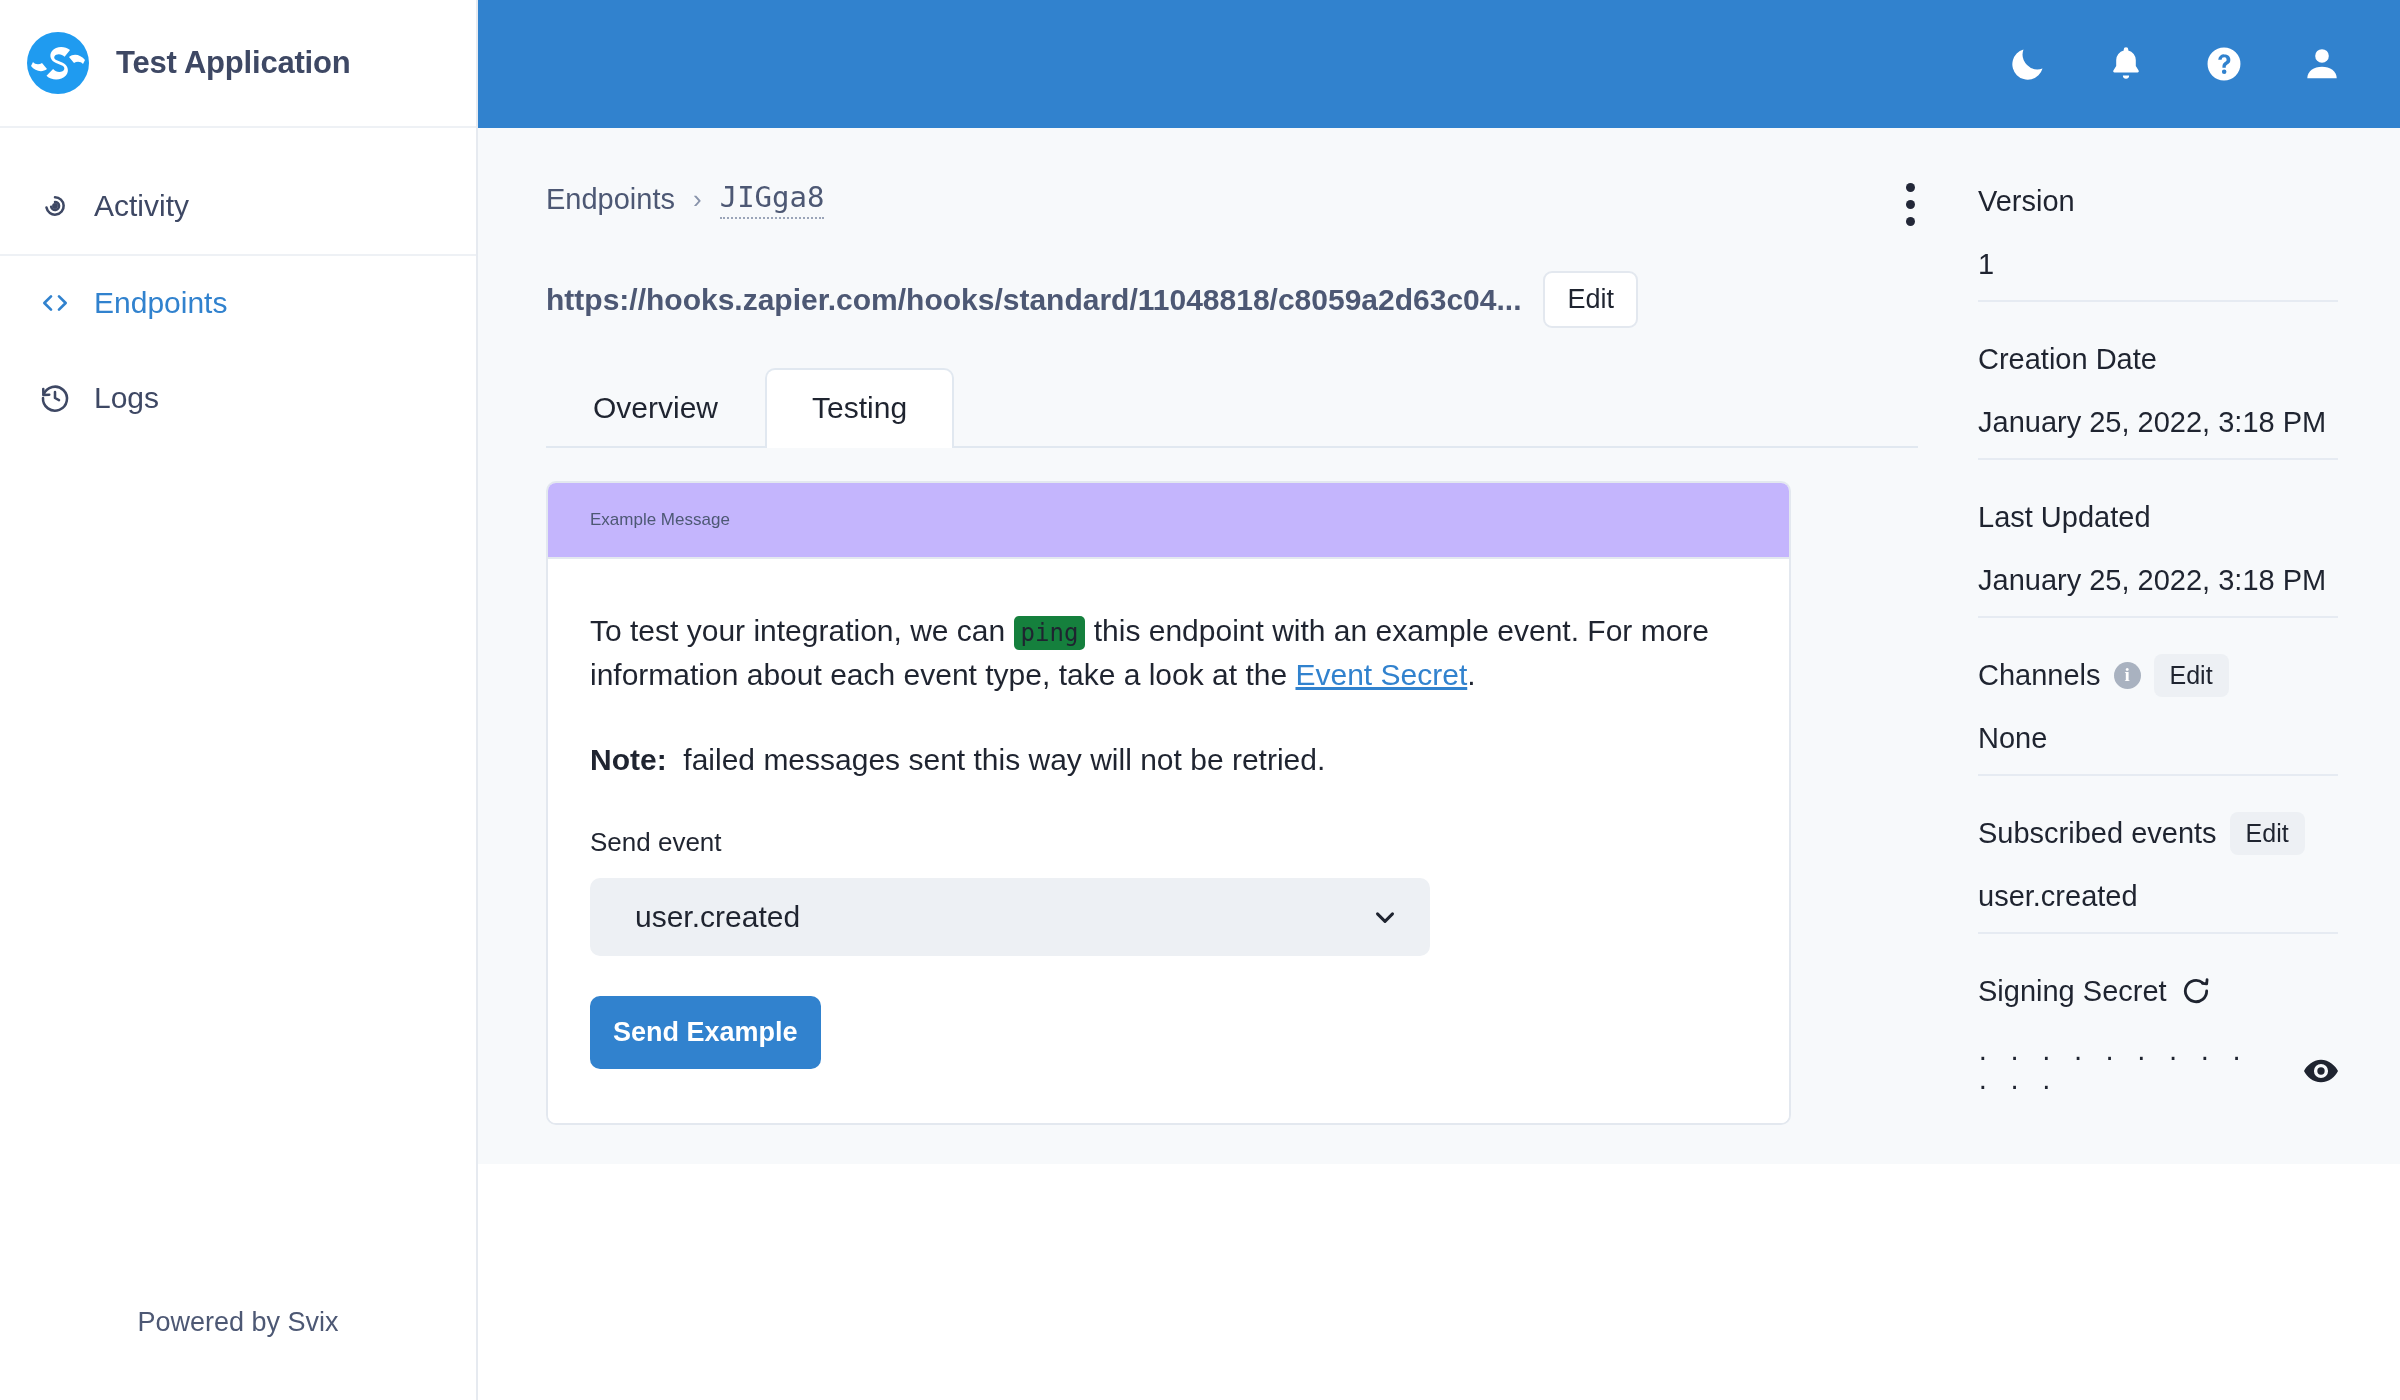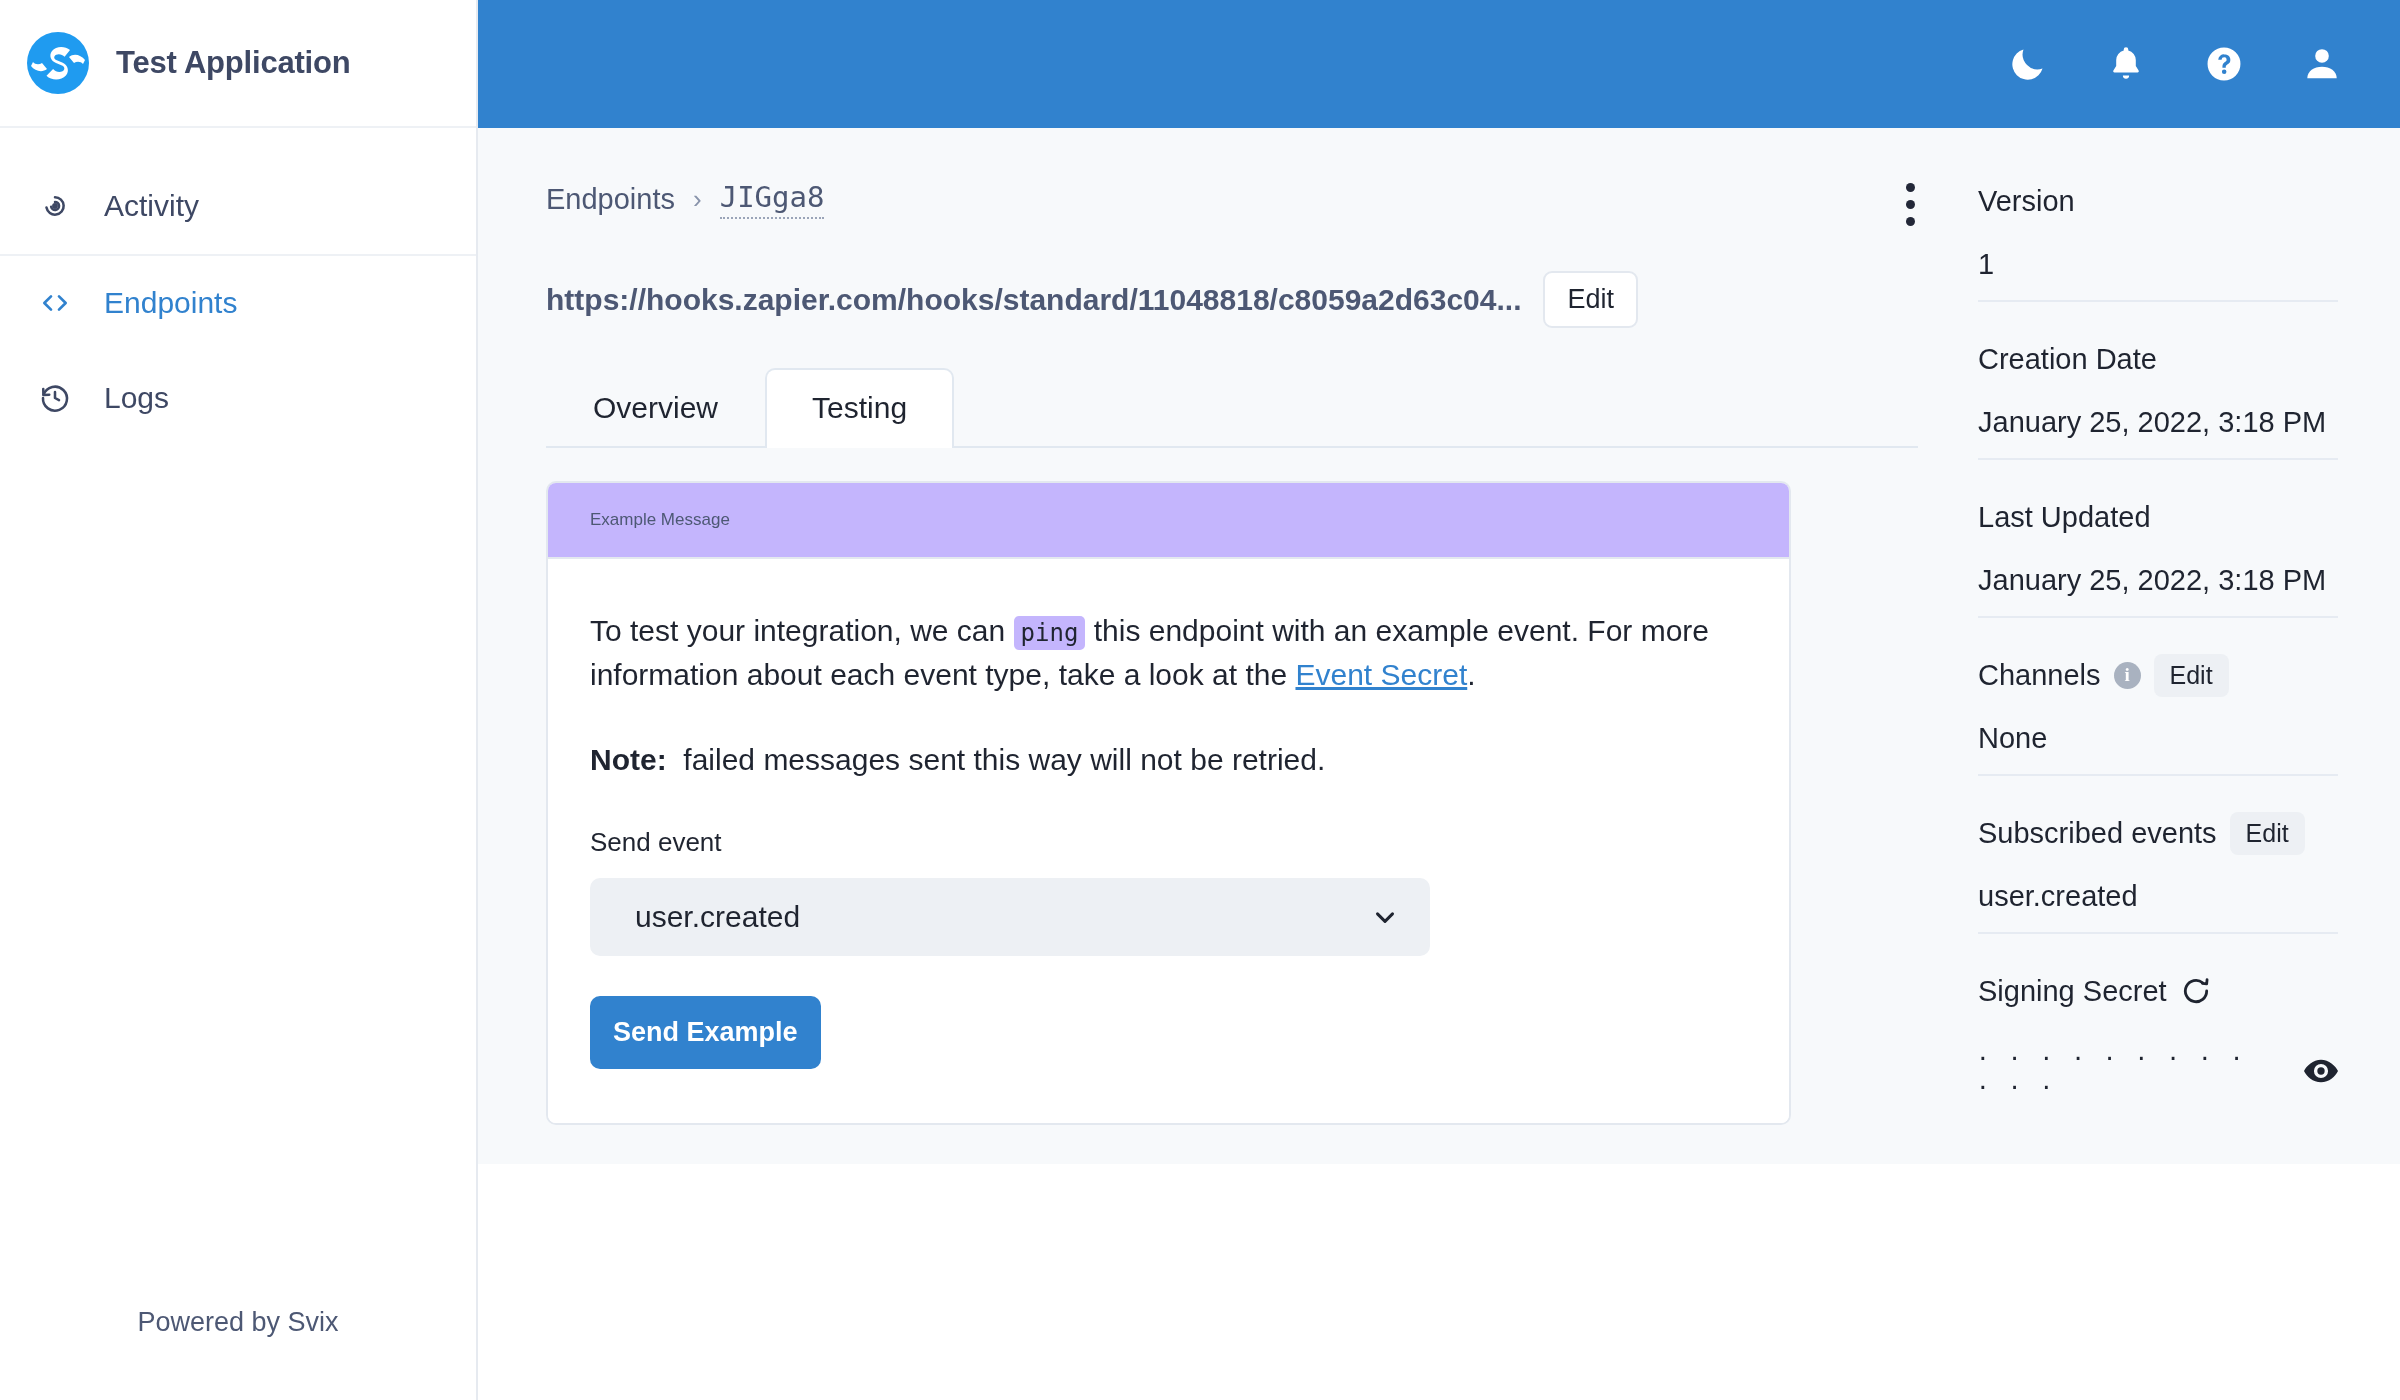--- a/index.html
+++ b/index.html
@@ -25,21 +25,21 @@
     padding-left: 25px; gap: 25px;
     border-bottom: 2px solid #eef1f5;
   }
   .brand-logo { width: 66px; height: 66px; flex: 0 0 66px; }
   .brand-name {
     font-size: 31px; font-weight: bold; color: #3e4864;
     letter-spacing: -0.2px;
   }
   .nav { padding-top: 30px; }
   .nav-item {
-    display: flex; align-items: center; gap: 32px;
+    display: flex; align-items: center; gap: 22px;
     height: 96px; padding-left: 38px;
     font-size: 30px; color: #3e4864;
   }
   .nav-item.sep { border-top: 2px solid #eef1f5; }
   .nav-item.active { color: #3182ce; }
   .nav-icon { width: 34px; height: 34px; display: flex; align-items: center; justify-content: center; flex: 0 0 34px; }
   .nav-icon svg { display: block; }
   .footer-note {
     margin-top: auto; text-align: center;
     font-size: 27px; color: #4d5874;
@@ -143,21 +143,21 @@
     font-size: 17px; font-weight: normal; color: #4d5874;
   }
   .card-body { padding: 50px 42px 54px 42px; background: #ffffff; }
   .para {
     font-size: 30px; color: #1f2430;
     line-height: 1.48; max-width: 1120px;
   }
   .code-chip {
     font-family: "DejaVu Sans Mono", monospace;
     font-size: 24px;
-    background: #c4b5fd;
+    background: #15803d;
     border-radius: 5px;
     padding: 3px 7px;
   }
   .link { color: #3182ce; }
   .note {
     margin-top: 45px;
     font-size: 30px; color: #1f2430;
   }
   .note b { font-weight: bold; }
   .field-label {

